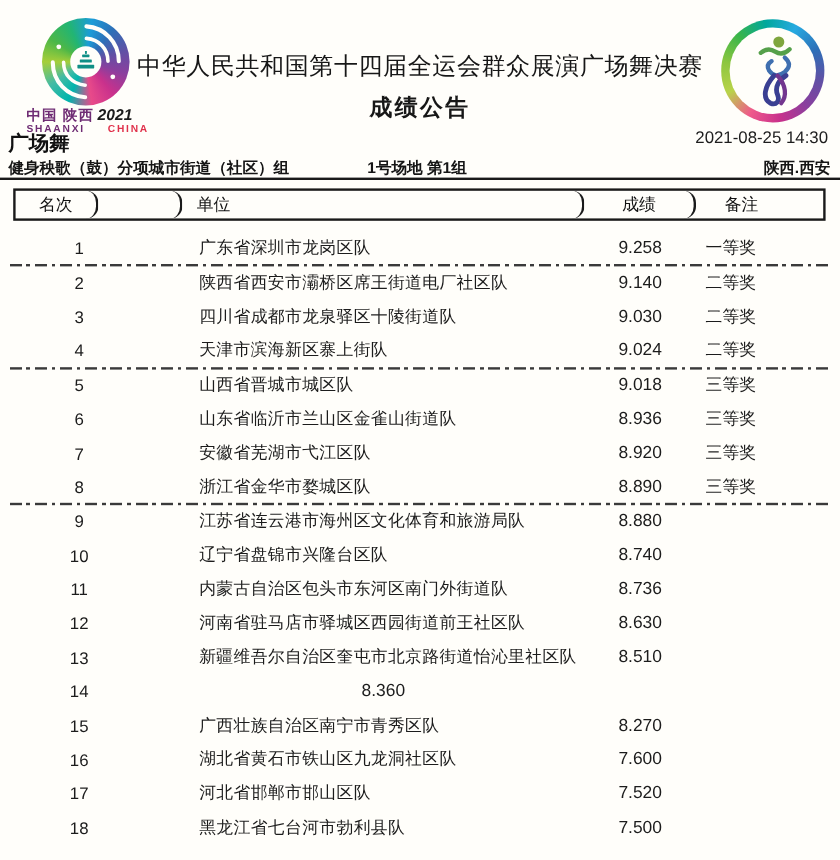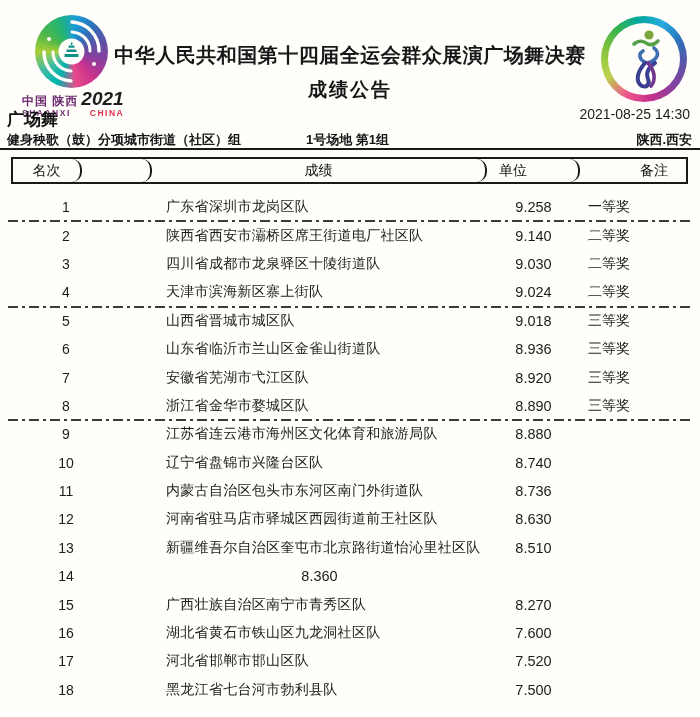--- a/index.html
+++ b/index.html
@@ -17,41 +17,41 @@
   .emblem-left .swirl{
     position:absolute;inset:0;border-radius:50%;
     background:conic-gradient(from -90deg,
       #a6ce39,#4cb748,#22b573,#1b9cd8,#2e6fb7,#5f51a5,
       #8a3f9e,#c9318c,#e84a8a,#00b5ad,#45bba4,#a6ce39);
   }
   .emblem-left svg{position:absolute;inset:0;}
   .brand-lines{position:absolute;left:22px;top:89px;width:105px;line-height:1.05;white-space:nowrap;}
   .brand-row1{font-size:12px;font-weight:700;}
   .brand-cn{color:#6f2d74;letter-spacing:1px;}
-  .brand-year{color:#1c1c1c;font-size:19px;font-style:italic;margin-left:3px;}
+  .brand-year{color:#1c1c1c;font-size:13px;font-style:italic;margin-left:3px;}
   .brand-row2{font-size:8.5px;font-weight:700;letter-spacing:1.5px;}
   .brand-en{color:#6f2d74;}
   .brand-country{color:#e0314b;margin-left:19px;}
   .category-label{position:absolute;left:7px;top:108px;font-size:17px;font-weight:700;color:#111;}
 
   
   .emblem-right{position:absolute;left:601px;top:16px;width:86px;height:86px;}
   .emblem-right .ring{
     position:absolute;inset:0;border-radius:50%;
     background:conic-gradient(from -80deg,
       #8dc63f,#39b54a,#00a79d,#27aae1,#2e6fb7,#5f51a5,
       #8a3f9e,#c9318c,#ef5a8b,#b9d34a,#8dc63f);
   }
   .emblem-right .ring-hole{position:absolute;inset:7px;border-radius:50%;background:#fffefa;}
   .emblem-right svg{position:absolute;inset:0;}
 
   
   .page-title{
     position:absolute;left:0;top:42px;width:700px;text-align:center;
-    font-size:20px;font-weight:700;letter-spacing:0.5px;color:#171717;
+    font-size:20px;font-weight:400;letter-spacing:0.5px;color:#171717;
   }
   .results-subtitle{
     position:absolute;left:0;top:77px;width:700px;text-align:center;
     font-size:19px;font-weight:700;letter-spacing:2px;color:#171717;
   }
   .datetime{
     position:absolute;right:10px;top:106px;width:250px;text-align:right;
     font-size:14px;color:#1d1d1d;
   }
 
@@ -66,21 +66,21 @@
   .thead{
     position:absolute;left:11px;top:157px;width:677px;height:27px;
     border:2px solid #1a1a1a;box-sizing:border-box;
     display:grid;grid-template-columns:69px 70px 335px 93px auto;
     font-size:14px;font-weight:500;color:#111;
   }
   .thead .hc{display:flex;align-items:center;border-right:2px solid #1a1a1a;box-sizing:border-box;border-radius:10px;}
   .thead .hc:last-child{border-right:none;}
   .hc.center{justify-content:center;}
   .hc.padded{padding-left:12px;}
-  .hc.padded-sm{padding-left:24px;margin-left:36px;}
+  .hc.padded-sm{padding-left:24px;}
 
   
   .tbody{position:absolute;left:11px;top:193px;width:677px;}
   .row{
     display:grid;grid-template-columns:110px 31px 335px 93px auto;
     height:28.4px;align-items:center;font-size:14px;font-weight:500;color:#1c1c1c;
   }
   .cell{white-space:nowrap;}
   .cell.rank{text-align:center;}
   .cell.unit{padding-left:14px;letter-spacing:0.3px;}
@@ -148,22 +148,22 @@
   <div class="meta-row">
     <span class="meta-event">健身秧歌（鼓）分项城市街道（社区）组</span>
     <span class="meta-venue">1号场地 第1组</span>
     <span class="meta-location">陕西.西安</span>
   </div>
   <div class="meta-underline"></div>
 
   <div class="thead">
     <div class="hc center">名次</div>
     <div class="hc"></div>
+    <div class="hc padded">单位</div>
     <div class="hc center">成绩</div>
-    <div class="hc padded">单位</div>
     <div class="hc padded-sm">备注</div>
   </div>
 
   <div class="tbody">
       <div class="row">
         <div class="cell rank">1</div>
         <div class="cell spacer"></div>
         <div class="cell unit">广东省深圳市龙岗区队</div>
         <div class="cell score">9.258</div>
         <div class="cell remark">一等奖</div>

